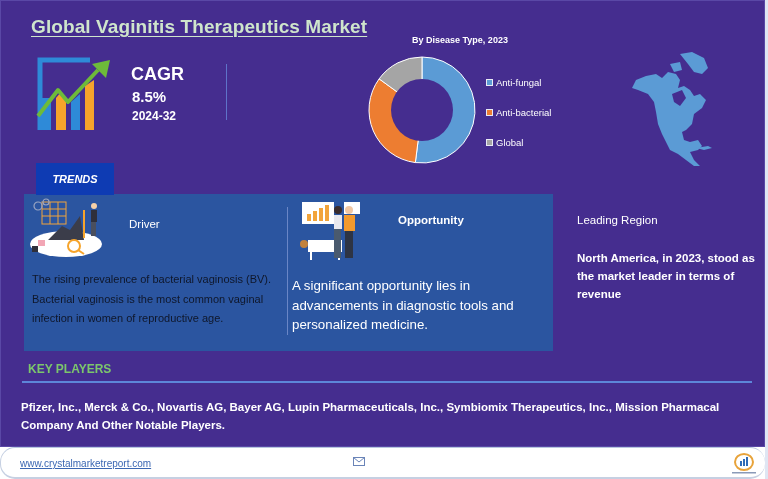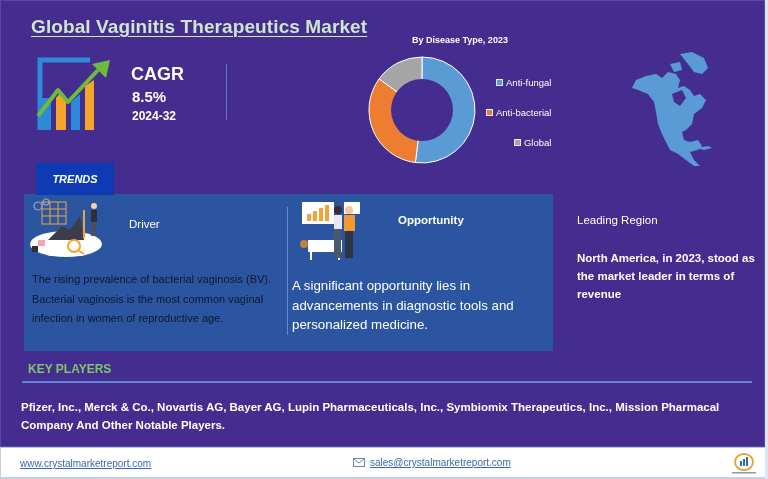--- a/index.html
+++ b/index.html
@@ -13,21 +13,21 @@
 
   .cagr-icon { position: absolute; left: 36px; top: 56px; width: 80px; height: 76px; }
   .cagr-label { position: absolute; left: 131px; top: 64px; font-size: 18px; font-weight: bold; color: #ffffff; }
   .cagr-value { position: absolute; left: 132px; top: 88px; font-size: 15px; font-weight: bold; color: #ffffff; }
   .cagr-period { position: absolute; left: 132px; top: 109px; font-size: 12px; font-weight: bold; color: #ffffff; }
   .cagr-divider { position: absolute; left: 226px; top: 64px; width: 1px; height: 56px; background: #5e73c9; }
 
   .chart-title { position: absolute; left: 396px; top: 35px; font-size: 9px; font-weight: bold; color: #ffffff; white-space: nowrap; margin-left: 16px; }
   .donut { position: absolute; left: 368px; top: 56px; width: 108px; height: 108px; }
   .legend { position: absolute; left: 486px; top: 76px; font-size: 9.5px; color: #ffffff; }
-  .legend-item { display: flex; align-items: center; height: 12px; margin-bottom: 18px; white-space: nowrap; justify-content: flex-end; }
+  .legend-item { display: flex; align-items: center; height: 12px; margin-bottom: 18px; white-space: nowrap; }
   .legend-swatch { width: 7px; height: 7px; margin-right: 3px; border: 1px solid #e9e9f5; }
 
   .map { position: absolute; left: 628px; top: 50px; width: 92px; height: 118px; }
 
   .trends-tab { position: absolute; left: 36px; top: 163px; width: 78px; height: 32px; background: #0e3bb3; color: #ffffff; font-size: 11px; font-weight: bold; display: flex; align-items: center; justify-content: center; font-style: italic; }
   .trends-panel { position: absolute; left: 24px; top: 194px; width: 529px; height: 157px; background: #2b55a0; }
   .panel-divider { position: absolute; left: 287px; top: 207px; width: 1px; height: 128px; background: #6a86c6; }
 
   .driver-img { position: absolute; left: 28px; top: 196px; width: 82px; height: 62px; }
   .driver-title { position: absolute; left: 129px; top: 218px; font-size: 11.5px; font-weight: normal; color: #ffffff; }
@@ -37,21 +37,21 @@
   .opp-title { position: absolute; left: 398px; top: 214px; font-size: 11.5px; font-weight: bold; color: #ffffff; }
   .opp-text { position: absolute; left: 292px; top: 276px; width: 266px; font-size: 13.3px; line-height: 19.6px; color: #ffffff; }
 
   .region-title { position: absolute; left: 577px; top: 214px; font-size: 11.5px; font-weight: normal; color: #ffffff; }
   .region-text { position: absolute; left: 577px; top: 249px; width: 190px; font-size: 11.5px; line-height: 18px; font-weight: bold; color: #ffffff; }
 
   .kp-title { position: absolute; left: 28px; top: 362px; font-size: 12px; font-weight: bold; color: #7cc66c; }
   .kp-rule { position: absolute; left: 22px; top: 381px; width: 730px; height: 2px; background: #5d86d9; }
   .kp-text { position: absolute; left: 21px; top: 398px; width: 730px; font-size: 11.5px; line-height: 18px; font-weight: bold; color: #ffffff; }
 
-  .footer { position: absolute; left: 0; top: 447px; width: 765px; height: 32px; background: #ffffff; border-top: 1px solid #b7c6de; border-left: 1px solid #c6d0e2; border-bottom: 2px solid #c6d0e2; }
+  .footer { position: absolute; left: 0; top: 447px; width: 765px; height: 32px; background: #ffffff; border-top: 1px solid #b7c6de; border-left: 1px solid #c6d0e2; border-bottom: 2px solid #c6d0e2; border-radius: 15px; }
   .footer a { color: #3b67b3; font-size: 10px; text-decoration: underline; }
   .site-link { position: absolute; left: 19px; top: 10px; }
   .mail-group { position: absolute; left: 352px; top: 9px; display: flex; align-items: center; }
   .mail-icon { width: 12px; height: 9px; margin-right: 5px; }
   .logo { position: absolute; left: 727px; top: 4px; width: 32px; height: 24px; }
 </style>
 </head>
 <body>
 
 <div class="canvas"></div>
@@ -161,21 +161,20 @@
 <div class="kp-rule"></div>
 <div class="kp-text">Pfizer, Inc., Merck &amp; Co., Novartis AG, Bayer AG, Lupin Pharmaceuticals,  Inc., Symbiomix Therapeutics, Inc., Mission Pharmacal Company And Other Notable Players.</div>
 
 <div class="footer">
   <a class="site-link" href="#">www.crystalmarketreport.com</a>
   <div class="mail-group">
     <svg class="mail-icon" viewBox="0 0 12 9">
       <rect x="0.5" y="0.5" width="11" height="8" fill="none" stroke="#6a84b8" stroke-width="1"></rect>
       <polyline points="0.5,0.5 6,5 11.5,0.5" fill="none" stroke="#6a84b8" stroke-width="1"></polyline>
     </svg>
-    <a href="#">sales@crystalmarketreport.com</a>
   </div>
   <svg class="logo" viewBox="0 0 32 24">
     <ellipse cx="16" cy="10" rx="9" ry="8" fill="none" stroke="#e8a33a" stroke-width="2"></ellipse>
     <rect x="12" y="9" width="2" height="5" fill="#2e6bb8"></rect>
     <rect x="15" y="7" width="2" height="7" fill="#2e6bb8"></rect>
     <rect x="18" y="5" width="2" height="9" fill="#2e6bb8"></rect>
     <rect x="4" y="20" width="24" height="1.5" fill="#8a9ab8"></rect>
   </svg>
 </div>
 

